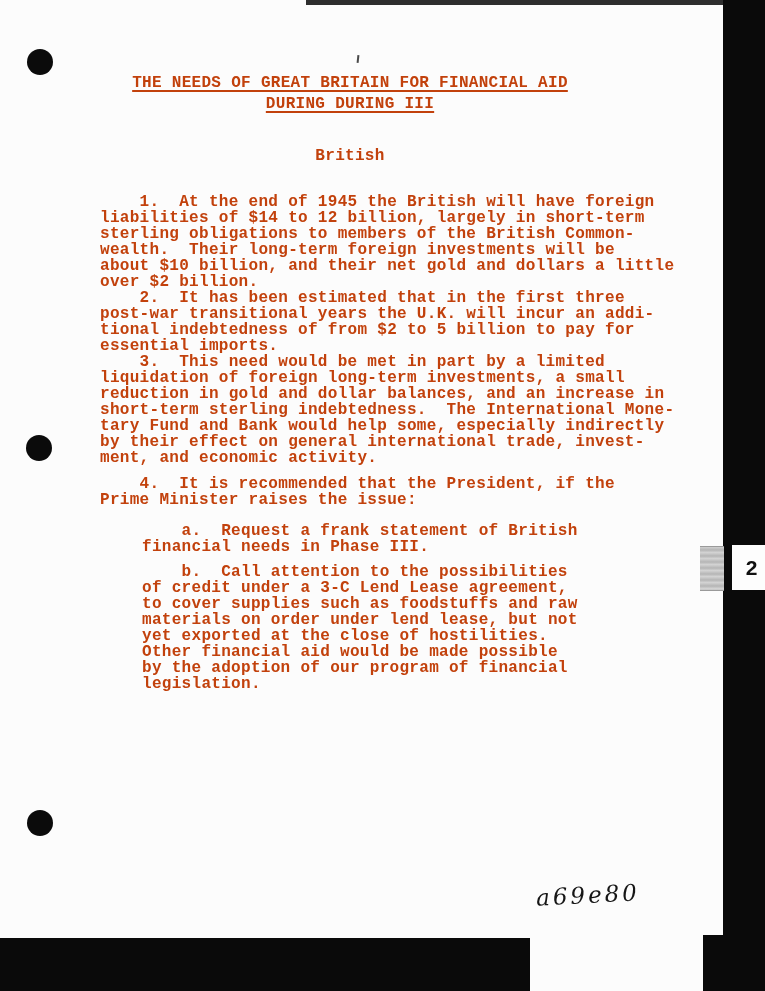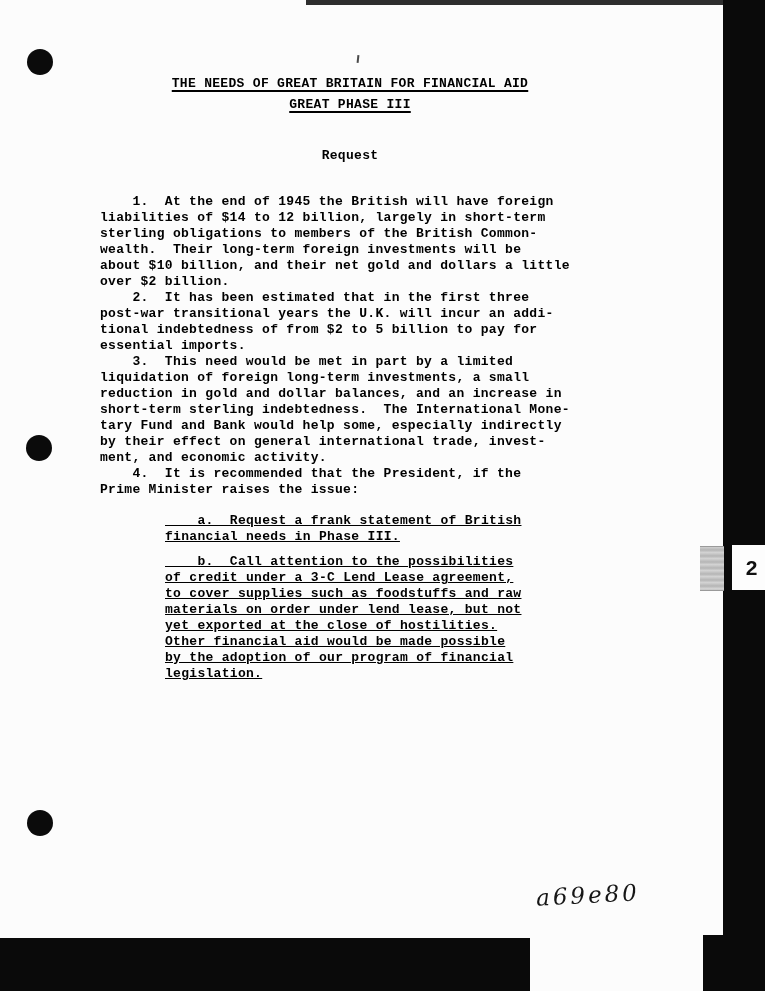--- a/index.html
+++ b/index.html
@@ -49,22 +49,22 @@
     font-weight: bold;
     font-size: 21px;
     color: #111;
     padding-left: 6px;
   }
   
   .content {
     position: absolute;
     left: 100px; top: 73px;
     width: 565px;
-    color: #000000;
-    font-size: 13px;
+    color: #c2410c;
+    font-size: 16px;
     font-weight: bold;
     letter-spacing: 0.3px;
   }
   .title {
     width: 500px;
     text-align: center;
     line-height: 21px;
   }
   .title-line {
     text-decoration: underline;
@@ -74,24 +74,24 @@
   .summary {
     width: 500px;
     text-align: center;
     margin-top: 33px;
     line-height: 16px;
   }
   .para {
     white-space: pre;
     line-height: 16px;
   }
-  .para.sub { margin-left: 65px; text-decoration: underline; }
+  .para.sub { margin-left: 42px; }
   .m30 { margin-top: 30px; }
   .m12 { }
-  .m10 { }
+  .m10 { margin-top: 10px; }
   .m15 { margin-top: 15px; }
   .m9  { margin-top: 9px; }
   
   .handwriting {
     position: absolute;
     left: 536px; top: 882px;
     font-family: "DejaVu Serif", serif;
     font-style: italic;
     font-size: 23px;
     letter-spacing: 3px;
@@ -125,24 +125,24 @@
 
   <div class="tab-stub"></div>
   <div class="tab-notch">
     <span class="tab-number">2</span>
   </div>
 
   <div class="content">
 
     <div class="title">
       <span class="title-line">THE NEEDS OF GREAT BRITAIN FOR FINANCIAL AID</span><br>
-      <span class="title-line">GREAT PHASE III</span>
+      <span class="title-line">DURING DURING III</span>
     </div>
 
-    <div class="summary">Request</div>
+    <div class="summary">British</div>
 
     <div class="para m30">    1.  At the end of 1945 the British will have foreign
 liabilities of $14 to 12 billion, largely in short-term
 sterling obligations to members of the British Common-
 wealth.  Their long-term foreign investments will be
 about $10 billion, and their net gold and dollars a little
 over $2 billion.</div>
 
     <div class="para m12">    2.  It has been estimated that in the first three
 post-war transitional years the U.K. will incur an addi-

